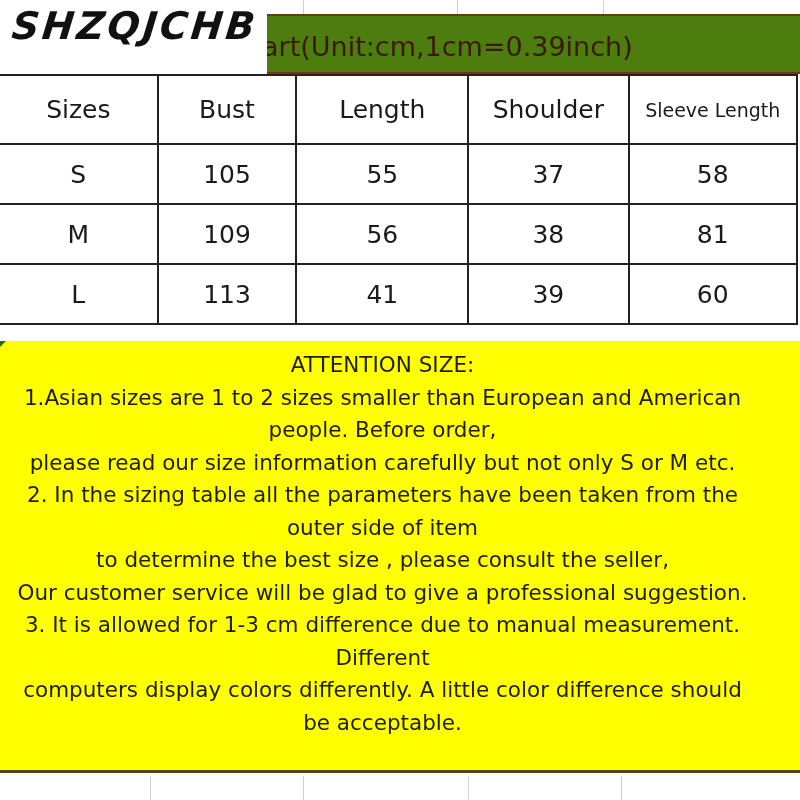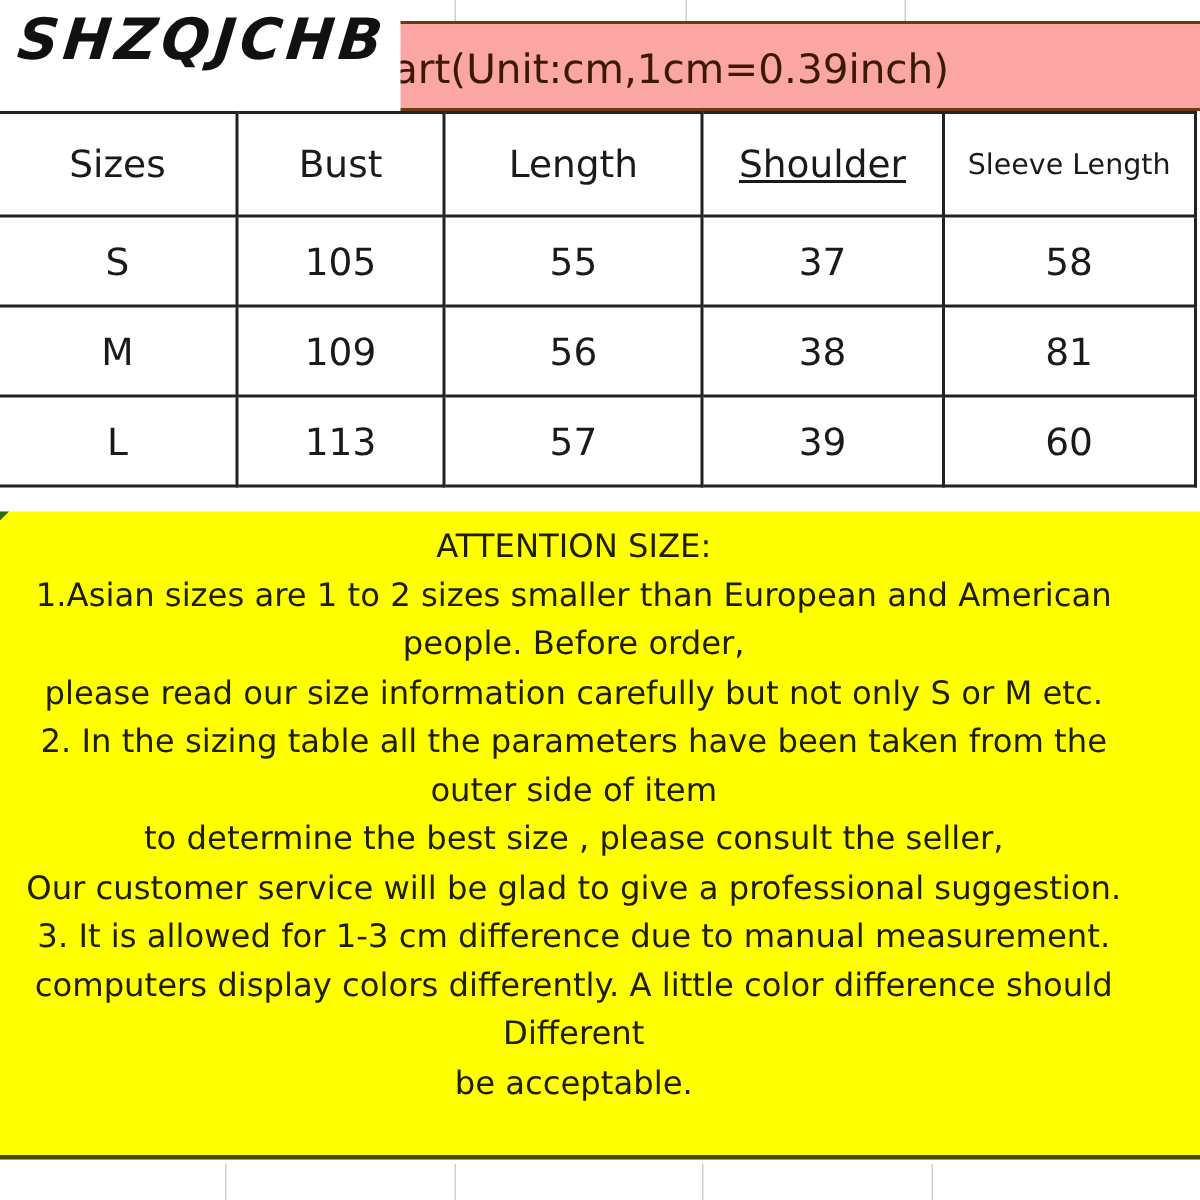--- a/index.html
+++ b/index.html
@@ -1,27 +1,27 @@
 <!DOCTYPE html>
 <html><head>
 <meta charset="utf-8">
 <style>
   html, body { margin:0; padding:0; }
   body { width:800px; height:800px; position:relative; overflow:hidden; background:#ffffff; font-family:"DejaVu Sans", sans-serif; color:#1a1a1a; }
   .topgrid { position:absolute; top:0; height:15px; width:1px; background:#d0d0d0; }
   .botgrid { position:absolute; top:776px; height:24px; width:1px; background:#cfcfcf; }
-  .title-bar { position:absolute; left:0; top:14px; width:800px; height:60px; background:#fca5a5; border-top:2px solid #6b3a10; border-bottom:2px solid #6b3a10; box-sizing:border-box; }
+  .title-bar { position:absolute; left:0; top:14px; width:800px; height:60px; background:#4d7c0f; border-top:2px solid #6b3a10; border-bottom:2px solid #6b3a10; box-sizing:border-box; }
   .title-text { position:absolute; left:262px; top:15px; font-size:27px; color:#3a1a05; white-space:nowrap; letter-spacing:0px; }
   .logo-box { position:absolute; left:0; top:0; width:267px; height:74px; background:#ffffff; }
   .logo { position:absolute; left:12px; top:4px; font-family:"DejaVu Sans", sans-serif; font-weight:bold; font-style:italic; font-size:38px; letter-spacing:3px; color:#111; transform:skewX(-6deg); }
   table.size { position:absolute; left:-2px; top:74px; border-collapse:collapse; }
   table.size td, table.size th { border:2px solid #222; text-align:center; padding:4px; font-weight:normal; color:#1a1a1a; }
   table.size th { height:59px; font-size:25px; }
   table.size td { height:50px; font-size:25px; }
-  .c0 { width:150px; } .c1 { width:130px; } .c2 { width:163px;margin-left:24px; } .c3 { width:151px;text-decoration:underline; } .c4 { width:160px; }
+  .c0 { width:150px; } .c1 { width:130px; } .c2 { width:163px;margin-left:24px; } .c3 { width:151px; } .c4 { width:160px; }
   th.sleeve { font-size:19px !important; }
   .notice { position:absolute; left:0; top:341px; width:800px; height:432px; background:#ffff00; border-bottom:3px solid #4a4a10; box-sizing:border-box; }
   .notice-lines { position:absolute; left:0; top:8px; width:765px; text-align:center; font-size:21.5px; line-height:32.5px; color:#1e1e00; }
   .notice-lines div { white-space:nowrap; }
   .corner-mark { position:absolute; left:0; top:341px; width:0; height:0; border-top:6px solid #2d6a1a; border-right:6px solid transparent; }
 </style>
 </head>
 <body>
 
 <div class="topgrid" style="left:303px"></div>
@@ -57,40 +57,40 @@
     <tr>
       <td>M</td>
       <td>109</td>
       <td>56</td>
       <td>38</td>
       <td>81</td>
     </tr>
     <tr>
       <td>L</td>
       <td>113</td>
-      <td>57</td>
+      <td>41</td>
       <td>39</td>
       <td>60</td>
     </tr>
   </tbody>
 </table>
 
 <div class="notice">
   <div class="notice-lines">
     <div>ATTENTION SIZE:</div>
     <div>1.Asian sizes are 1 to 2 sizes smaller than European and American</div>
     <div>people. Before order,</div>
     <div>please read our size information carefully but not only S or M etc.</div>
     <div>2. In the sizing table all the parameters have been taken from the</div>
     <div>outer side of item</div>
     <div>to determine the best size , please consult the seller,</div>
     <div>Our customer service will be glad to give a professional suggestion.</div>
     <div>3. It is allowed for 1-3 cm difference due to manual measurement.</div>
+    <div>Different</div>
     <div>computers display colors differently. A little color difference should</div>
-    <div>Different</div>
     <div>be acceptable.</div>
   </div>
 </div>
 <div class="corner-mark"></div>
 
 <div class="botgrid" style="left:150px"></div>
 <div class="botgrid" style="left:303px"></div>
 <div class="botgrid" style="left:468px"></div>
 <div class="botgrid" style="left:621px"></div>
 

